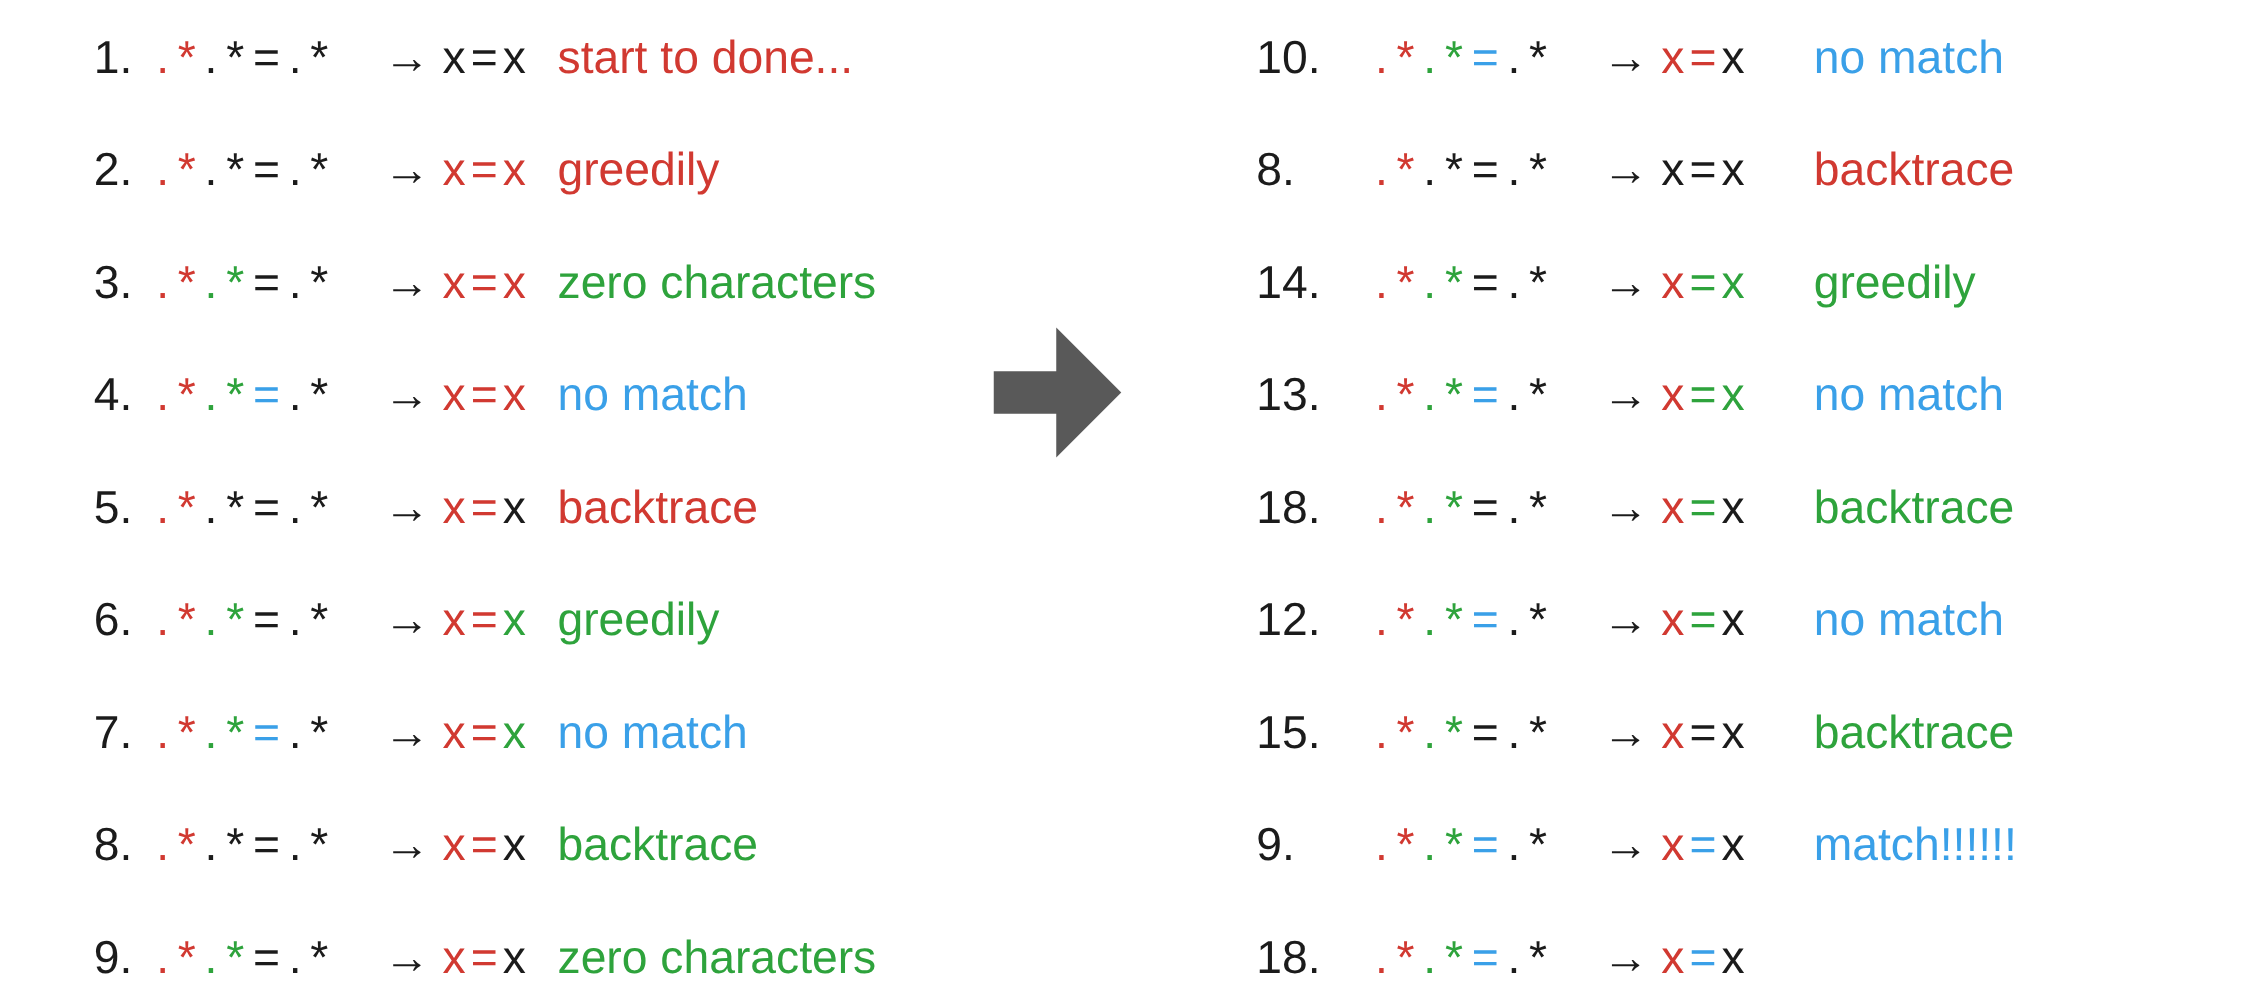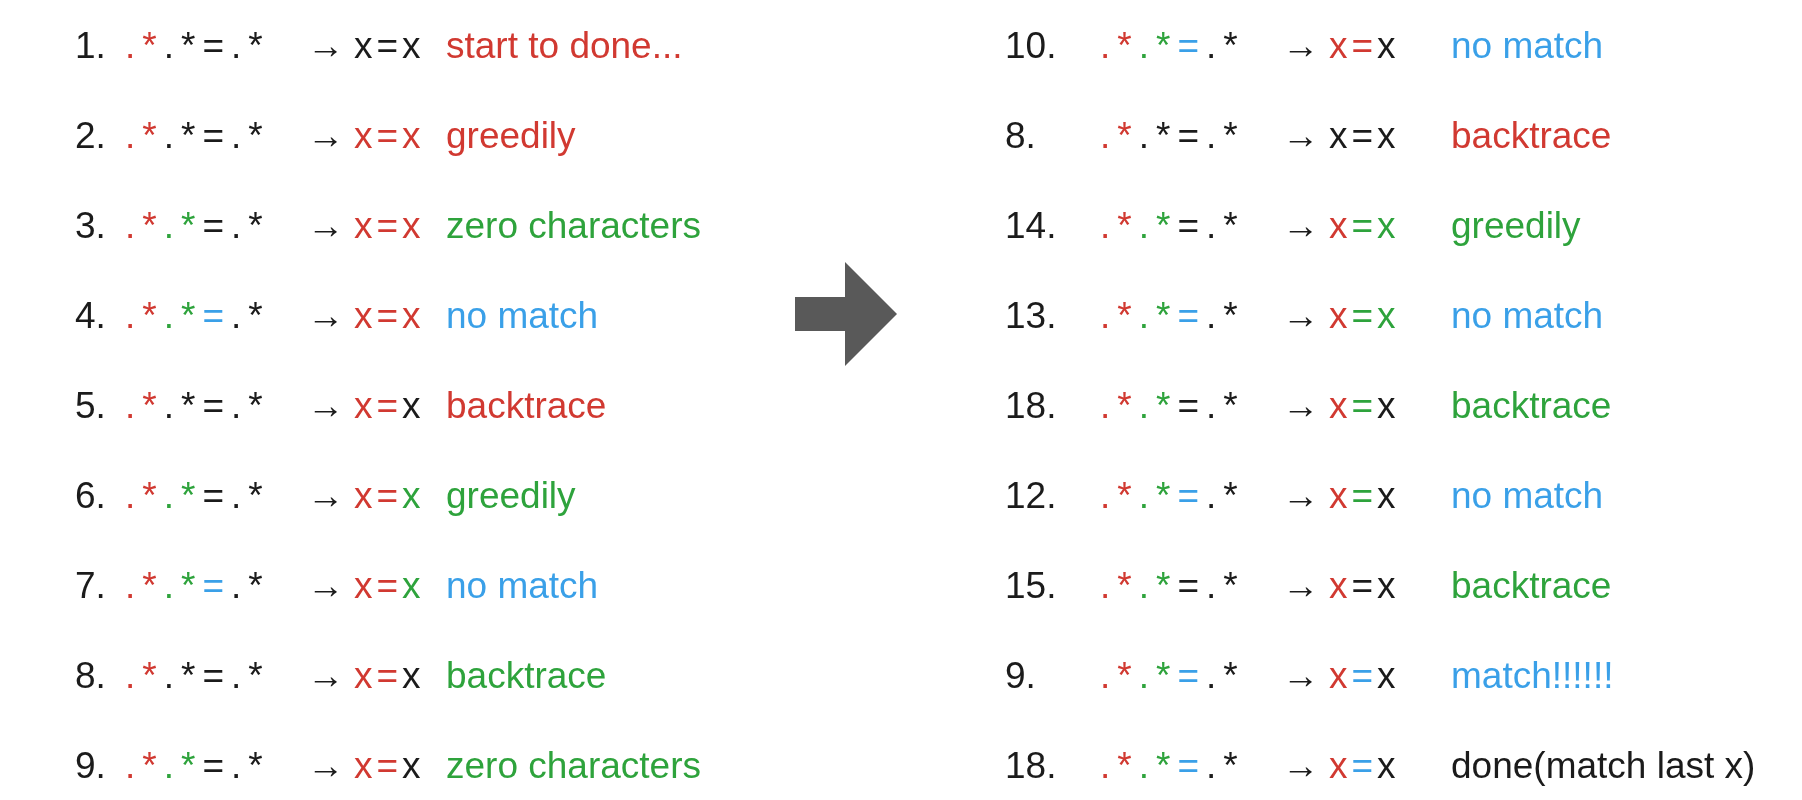--- a/index.html
+++ b/index.html
@@ -196,15 +196,14 @@
     <span class="arrowch">→</span>
     <span class="target"><span style="color: var(--red);">x</span><span style="color: var(--blue);">=</span><span style="color: var(--black);">x</span></span>
     <span class="label" style="color: var(--blue);">match!!!!!!</span>
   </div>
 
   <div class="row">
     <span class="num">18.</span>
     <span class="pattern"><span style="color: var(--red);">.</span><span style="color: var(--red);">*</span><span style="color: var(--green);">.</span><span style="color: var(--green);">*</span><span style="color: var(--blue);">=</span><span style="color: var(--black);">.</span><span style="color: var(--black);">*</span></span>
     <span class="arrowch">→</span>
     <span class="target"><span style="color: var(--red);">x</span><span style="color: var(--blue);">=</span><span style="color: var(--black);">x</span></span>
-    <span class="label" style="color: var(--black);">done(match last x)</span>
   </div>
 </div>
 
 </body></html>

